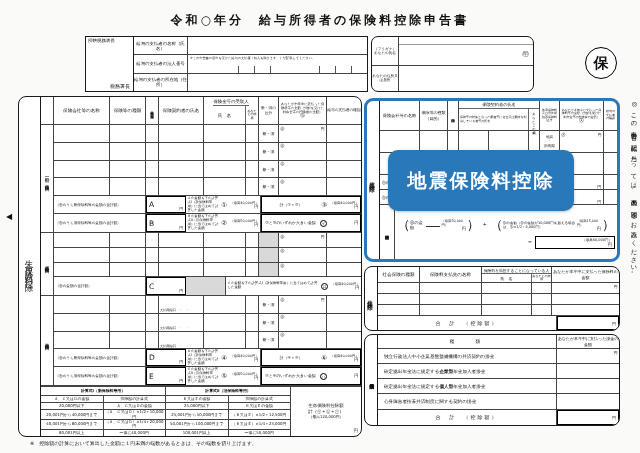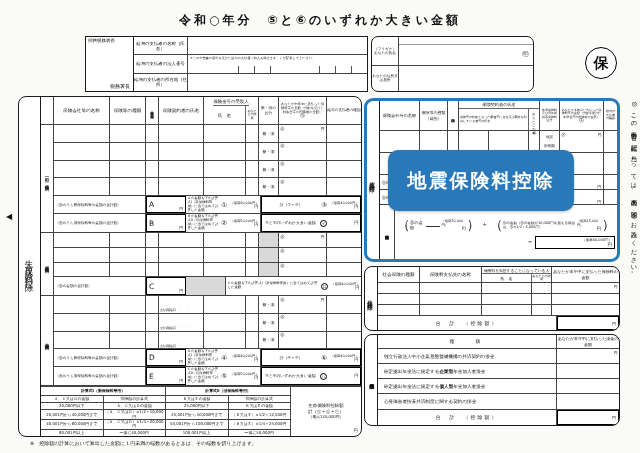--- a/index.html
+++ b/index.html
@@ -121,21 +121,21 @@
 .cm-kind{flex:1}.cm-amt{width:62px}
 .mrow-lab{flex:1;border-right:.6px solid #444;display:flex;align-items:center;padding-left:6px;font-size:4.6px;text-align:left}
 .mrow-amt{width:62px;position:relative}
 .em{font-weight:bold}
 
 #side-note{left:625px;top:100px;height:335px;width:13px;font-size:6.2px;letter-spacing:1.5px}
 </style>
 </head>
 <body>
 
-<div id="title" class="abs">令和○年分　⑤と⑥のいずれか大きい金額</div>
+<div id="title" class="abs">令和○年分　給与所得者の保険料控除申告書</div>
 
 <div id="hdr" class="abs">
   <div id="hdr-office">
     <span class="t">所轄税務署長</span>
     <span class="b">税務署長</span>
   </div>
   <div id="hdr-rows">
     <div class="hrow">
       <div class="hlab">給与の支払者の名称（氏名）</div>
       <div class="hval"></div>

